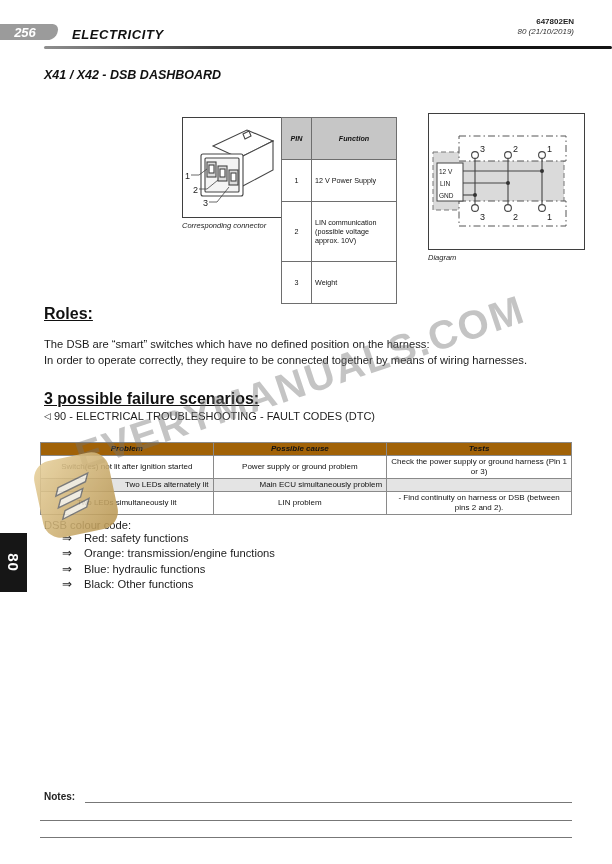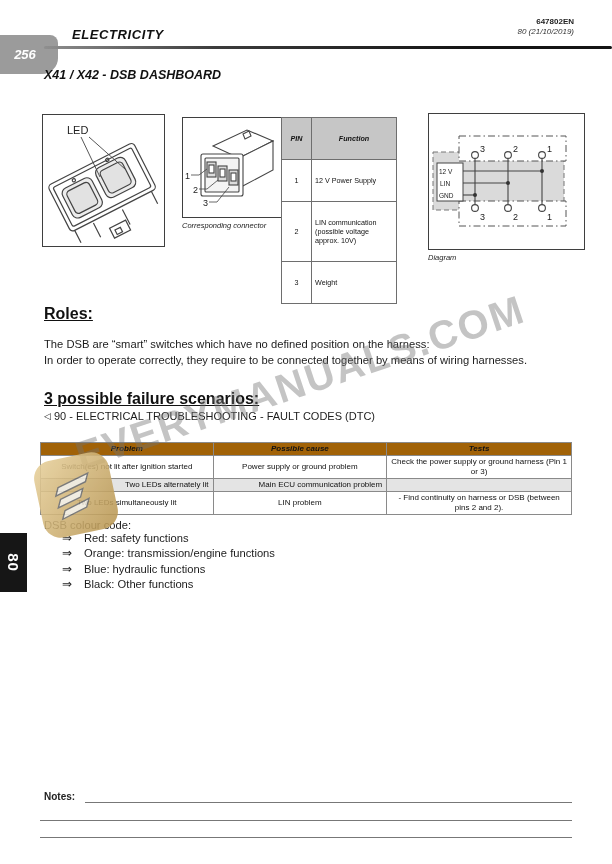--- a/index.html
+++ b/index.html
@@ -1,21 +1,21 @@
 <!DOCTYPE html>
 <html><head>
 <meta charset="utf-8">
 <style>
   * { margin:0; padding:0; box-sizing:border-box; }
   html,body { width:612px; height:864px; }
   body { font-family:"Liberation Sans", sans-serif; background:#fff; color:#1a1a1a; }
   .page { position:relative; width:612px; height:864px; background:#fff; overflow:hidden; }
 
   
-  .page-badge { position:absolute; left:0; top:35px; width:58px; height:39px; background:#9b9b9b;
+  .page-badge { position:absolute; left:0; top:24px; width:58px; height:16px; background:#9b9b9b;
     border-radius:0 8px 16px 0; display:flex; align-items:center; justify-content:center;
     color:#fff; font-size:13px; font-weight:bold; font-style:italic; padding-right:8px; }
   .section-title { position:absolute; left:72px; top:27px; font-size:13px; font-weight:bold;
     font-style:italic; letter-spacing:.6px; color:#111; }
   .doc-codes { position:absolute; right:38px; top:17px; text-align:right; line-height:10px; }
   .doc-code { font-size:8px; font-weight:bold; color:#222; }
   .doc-rev { font-size:8px; font-style:italic; color:#333; }
   .header-rule { position:absolute; left:44px; top:46px; width:568px; height:3.4px;
     background:linear-gradient(90deg,#8f8f8f 0%,#3c3c3c 30%,#141414 75%); border-radius:2px; }
 
@@ -94,42 +94,20 @@
   </div>
   <div class="section-title">ELECTRICITY</div>
   <div class="doc-codes">
     <div class="doc-code">647802EN</div>
     <div class="doc-rev">80 (21/10/2019)</div>
   </div>
   <div class="header-rule"></div>
 
   <div class="doc-title">X41 / X42 - DSB DASHBOARD</div>
 
-  <div class="fig-box" id="fig-switch">
-    <svg width="120" height="130" viewBox="0 0 120 130">
-      <g stroke="#444" fill="none" stroke-width="1.2" transform="rotate(-27 60 74)">
-        <rect x="12" y="46" width="96" height="52" rx="4" fill="#fff"></rect>
-        <rect x="16" y="50" width="88" height="44" rx="2" fill="#fff"></rect>
-        <rect x="21" y="56" width="33" height="33" rx="6" fill="#ececec"></rect>
-        <rect x="25" y="60" width="25" height="25" rx="4" fill="#e2e2e2"></rect>
-        <rect x="60" y="53" width="33" height="33" rx="6" fill="#ececec"></rect>
-        <rect x="64" y="57" width="25" height="25" rx="4" fill="#e2e2e2"></rect>
-        <circle cx="38" cy="53" r="1.6"></circle>
-        <circle cx="77" cy="50" r="1.6"></circle>
-        <path d="M16 98 L16 112 M36 100 L36 116 M68 101 L68 118 M102 98 L102 112"></path>
-        <rect x="48" y="112" width="18" height="11"></rect>
-        <rect x="52" y="116" width="6" height="5"></rect>
-      </g>
-      <text x="24" y="19" font-size="11" fill="#222">LED</text>
-      <g stroke="#444" stroke-width="0.9">
-        <line x1="38" y1="22" x2="57" y2="62"></line>
-        <line x1="46" y1="22" x2="82" y2="54"></line>
-      </g>
-    </svg>
-  </div>
 
   <div class="fig-box" id="fig-connector">
     <svg width="97" height="98" viewBox="0 0 97 98">
       <g stroke="#444" stroke-width="1.1" fill="#fff">
         <polygon points="30,28 64,12 90,23 56,40"></polygon>
         <polygon points="56,40 90,23 90,52 56,70"></polygon>
         <polygon points="60,16 66,13 68,18 62,21" fill="#fff"></polygon>
         <rect x="18" y="36" width="42" height="42" rx="2"></rect>
         <rect x="22" y="40" width="34" height="34" rx="1" fill="#f4f4f4"></rect>
         <rect x="24" y="44" width="9" height="15" fill="#dcdcdc"></rect>
@@ -235,21 +213,21 @@
       </tr>
     </thead>
     <tbody>
       <tr class="tall">
         <td>Switch(es) not lit after ignition started</td>
         <td>Power supply or ground problem</td>
         <td>Check the power supply or ground harness (Pin 1 or 3)</td>
       </tr>
       <tr class="alt short">
         <td>Two LEDs alternately lit</td>
-        <td>Main ECU communication problem</td>
+        <td>Main ECU simultaneously problem</td>
         <td></td>
       </tr>
       <tr class="tall">
         <td>Two LEDs simultaneously lit</td>
         <td>LIN problem</td>
         <td>- Find continuity on harness or DSB (between pins 2 and 2).</td>
       </tr>
     </tbody>
   </table>
 

